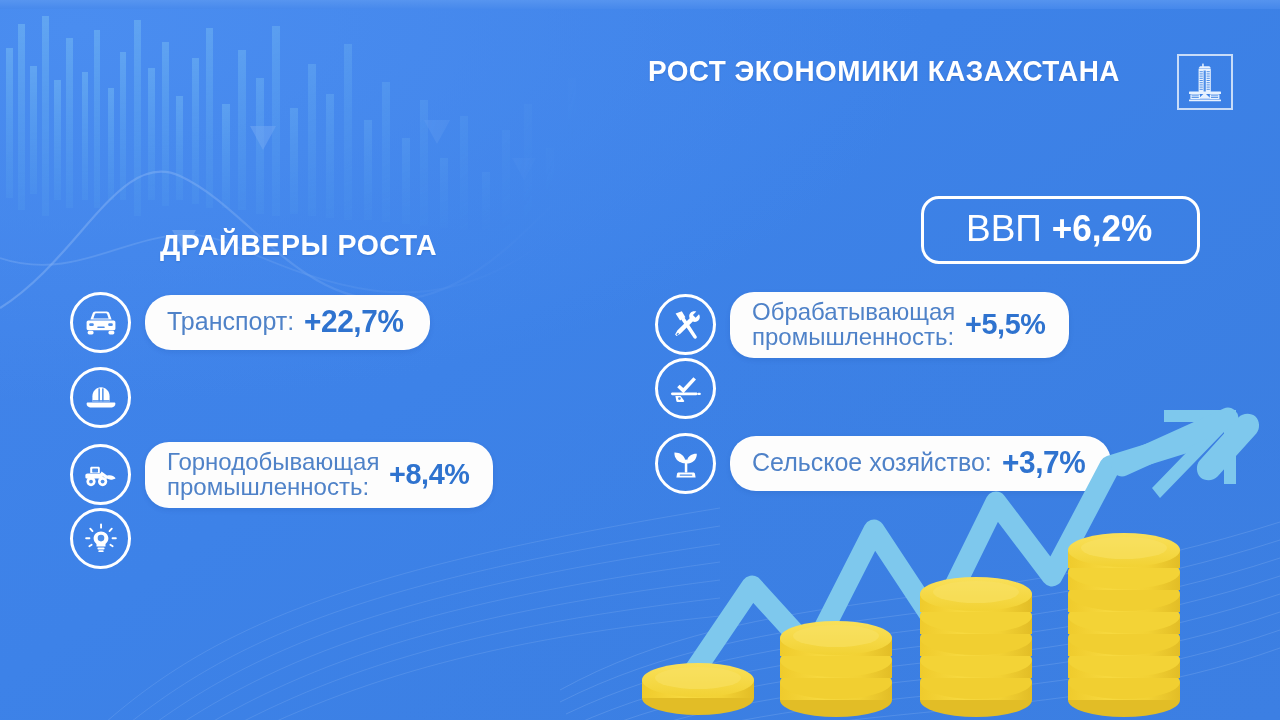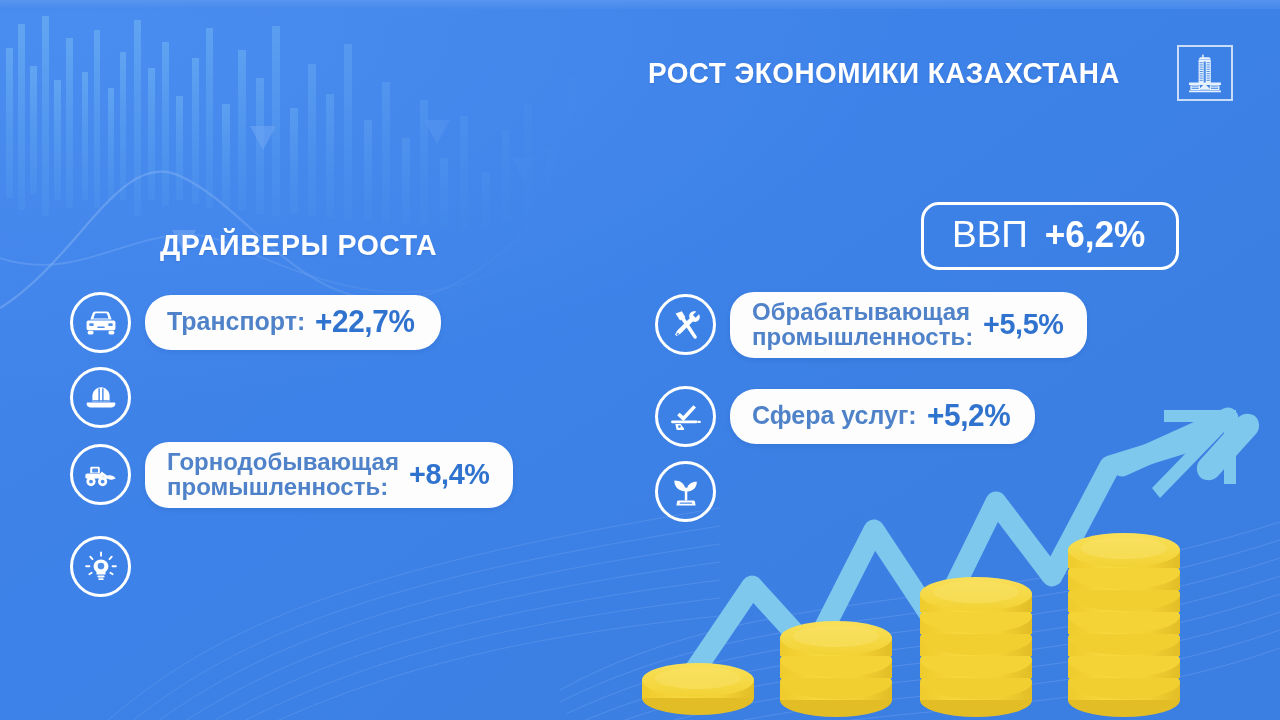--- a/index.html
+++ b/index.html
@@ -40,22 +40,22 @@
     position:absolute; left:0; bottom:0; width:1280px; height:330px;
     opacity:.30;
   }
   .bg-waves-left{
     position:absolute; left:-40px; bottom:-30px; width:760px; height:300px;
     opacity:.22;
   }
 
   
   .header{
-    position:absolute; top:45px; left:648px;
-    display:flex; align-items:center; gap:22px;
+    position:absolute; top:54px; left:648px;
+    display:flex; align-items:flex-start; gap:22px;
   }
   .title{
     color:#ffffff;
     font-size:30px;
     font-weight:bold;
     letter-spacing:.5px;
     white-space:nowrap;
     transform:scaleX(.93);
     transform-origin:left center;
     text-shadow:0 1px 2px rgba(10,50,110,.18);
@@ -71,41 +71,41 @@
   .drivers-heading{
     position:absolute; top:228px; left:160px;
     color:#ffffff; font-size:30px; font-weight:bold;
     letter-spacing:.6px; white-space:nowrap;
     transform:scaleX(.95); transform-origin:left center;
     text-shadow:0 1px 2px rgba(10,50,110,.15);
   }
 
   
   .gdp-badge{
-    position:absolute; top:202px; left:921px;
+    position:absolute; top:196px; left:921px;
     border:3px solid #ffffff;
     border-radius:18px;
-    padding:9px 28px 11px;
-    display:flex; align-items:baseline; gap:14px;
+    padding:9px 42px 11px;
+    display:flex; align-items:baseline; gap:7px;
     color:#ffffff;
     white-space:nowrap;
   }
   .gdp-label{ font-size:37px; font-weight:400; letter-spacing:0; }
   .gdp-value{ font-size:37px; font-weight:bold; transform:scaleX(.95); transform-origin:left baseline; }
 
   
   .col{ position:absolute; }
   .col-left{ top:292px; left:70px; }
   .col-right{ top:292px; left:655px; }
 
   .row{
     display:flex; align-items:center;
     margin-bottom:14px;
   }
-  .row.tall{ margin-bottom:28px; }
+  .row.tall{ margin-bottom:0; }
 
   .icon-circle{
     width:61px; height:61px; flex:0 0 auto;
     border:3px solid #ffffff;
     border-radius:50%;
     display:flex; align-items:center; justify-content:center;
     margin-right:14px;
   }
   .icon-circle svg{ display:block; }
 
@@ -115,21 +115,21 @@
     padding:9px 22px 10px 22px;
     display:flex; align-items:center; gap:10px;
     box-shadow:0 2px 5px rgba(20,60,130,.12);
     white-space:nowrap;
   }
   .pill.two-line{ padding:7px 20px 8px 22px; border-radius:24px; }
 
   .pill-label{
     color:#4f82c8;
     font-size:25px;
-    font-weight:700;
+    font-weight:400;
     line-height:1.03;
   }
   .pill.two-line .pill-label{ font-size:24px; line-height:1.06; }
 
   .pill-value{
     color:#2f73cf;
     font-size:31px;
     font-weight:bold;
     letter-spacing:-.4px;
     transform:scaleX(.96);
@@ -404,39 +404,39 @@
             <path d="M11.6 12.8 L9.2 15.2 L15.4 21.2 L28 7.6 L25.4 5.2 L15.3 16.1 Z"></path>
             <path d="M4.4 20.4 H28.2 C29 20.4 29.6 21 29.6 21.8 C29.6 22.6 29 23.2 28.2 23.2 H4.4 C3.6 23.2 3 22.6 3 21.8 C3 21 3.6 20.4 4.4 20.4 Z"></path>
             <path d="M7.4 24 L12.6 24 L16 28.4 C16.5 29 16.1 29.9 15.3 29.9 H9.5 C9 29.9 8.6 29.6 8.4 29.2 Z"></path>
             <rect x="29.4" y="20.7" width="3.4" height="2.2" rx="1"></rect>
           </g>
           <g fill="#4d8ee9">
             <circle cx="11.4" cy="26.6" r="1.4"></circle>
           </g>
         </svg>
       </div>
-      <div class="pill">
-        <span class="pill-label">Сфера услуг:</span>
-        <span class="pill-value">+5,2%</span>
-      </div>
     </div>
 
     <div class="row">
       <div class="icon-circle">
         <svg width="34" height="32" viewBox="0 0 34 32" aria-hidden="true">
           <g fill="#ffffff">
             <path d="M16.2 13 C14.8 8.2 10.6 5.4 5.4 5.6 C5.2 10.8 8.4 14.8 13.4 16 C14.4 16.2 15.4 16.3 16.2 16.3 Z"></path>
             <path d="M18 13.4 C19.2 9.2 23 6.6 27.8 6.8 C28 11.6 25 15.2 20.4 16.3 C19.6 16.5 18.7 16.6 18 16.6 Z"></path>
             <rect x="15.8" y="12.6" width="2.5" height="13" rx="1.2"></rect>
             <path d="M9.6 25.6 H24.4 C25.2 25.6 25.9 26.2 26 27 L26.6 30.4 H7.4 L8 27 C8.1 26.2 8.8 25.6 9.6 25.6 Z"></path>
           </g>
           <g fill="#4d8ee9">
             <rect x="10.6" y="27.4" width="12.8" height="1.3" rx=".6"></rect>
           </g>
         </svg>
+      </div>
+      <div class="pill">
+        <span class="pill-label">Сельское хозяйство:</span>
+        <span class="pill-value">+3,7%</span>
       </div>
     </div>
 
   </div>
 
   <svg class="illu" viewBox="0 0 656 340" preserveAspectRatio="none">
     <defs>
       <linearGradient id="coinTop" x1="0" y1="0" x2="0" y2="1">
         <stop offset="0%" stop-color="#f9e05a"></stop>
         <stop offset="100%" stop-color="#f2d234"></stop>

